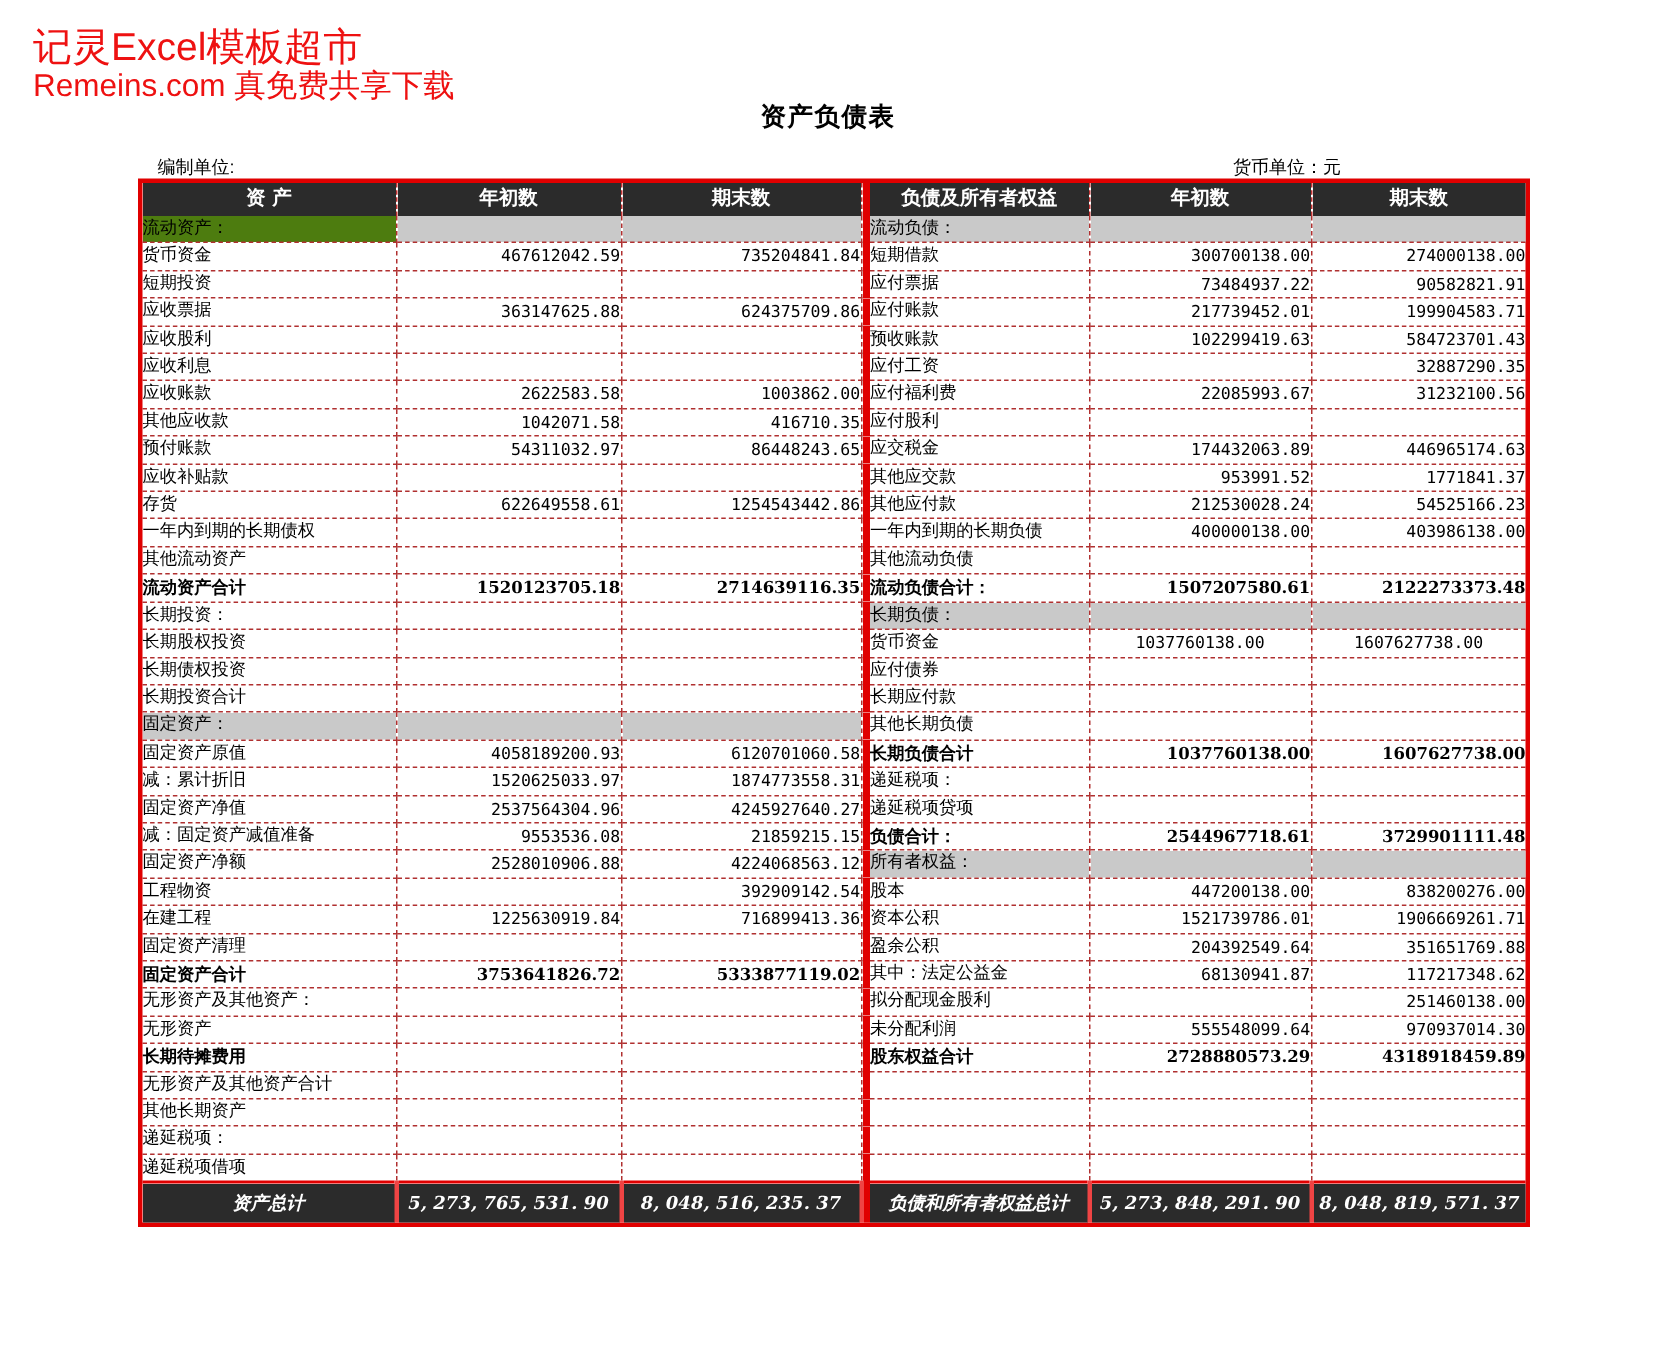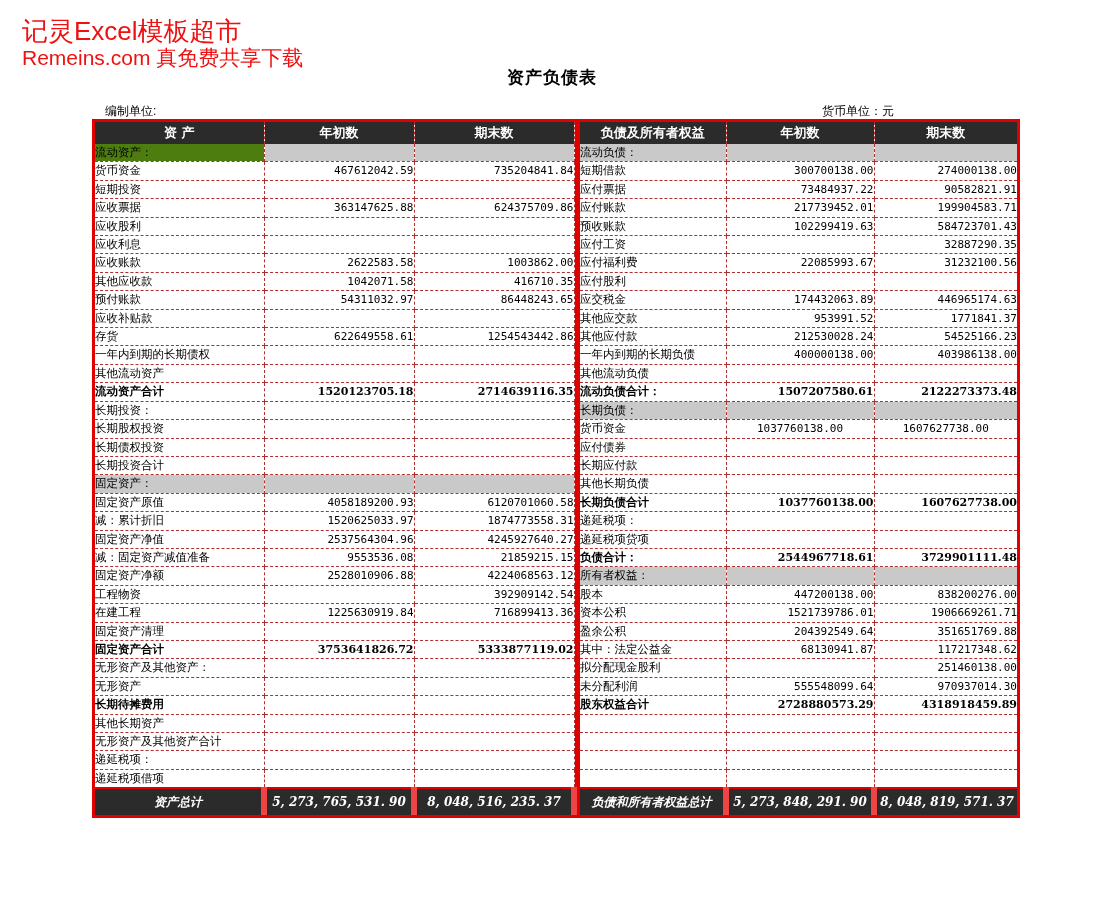--- a/index.html
+++ b/index.html
@@ -153,21 +153,21 @@
   tr.grand td {
     background: #2b2b2b;
     color: #ffffff;
     font-family: "DejaVu Serif", "Liberation Serif", serif;
     font-style: italic;
     font-weight: bold;
     font-size: 12px;
     text-align: center;
     height: 26px;
     line-height: 26px;
-    border-right: 6px solid #ef4444;
+    border-right: 3px solid #ef4444;
     border-top: 2px solid #e00000;
   }
   tr.grand td.gapcell {
     background: #e00000;
     border: none;
   }
   tr.grand td.endcell { border-right: none; }
 
   
   tr.lastbody td { border-bottom: none; }
@@ -481,30 +481,30 @@
           <tr class="">
             <td class="lbl" style="font-weight: bold; font-family: &quot;DejaVu Serif&quot;, &quot;Liberation Serif&quot;, serif;">长期待摊费用</td>
             <td class="num" style="font-weight: bold; font-family: &quot;DejaVu Serif&quot;, &quot;Liberation Serif&quot;, serif;"></td>
             <td class="num" style="font-weight: bold; font-family: &quot;DejaVu Serif&quot;, &quot;Liberation Serif&quot;, serif;"></td>
             <td class="gapcell"></td>
             <td class="lbl" style="font-weight: bold; font-family: &quot;DejaVu Serif&quot;, &quot;Liberation Serif&quot;, serif;">股东权益合计</td>
             <td class="num" style="font-weight: bold; font-family: &quot;DejaVu Serif&quot;, &quot;Liberation Serif&quot;, serif;">2728880573.29</td>
             <td class="num endcell" style="font-weight: bold; font-family: &quot;DejaVu Serif&quot;, &quot;Liberation Serif&quot;, serif;">4318918459.89</td>
           </tr>
           <tr class="">
+            <td class="lbl">无形资产及其他资产合计</td>
+            <td class="num"></td>
+            <td class="num"></td>
+            <td class="gapcell"></td>
+            <td class="lbl"></td>
+            <td class="num"></td>
+            <td class="num endcell"></td>
+          </tr>
+          <tr class="">
             <td class="lbl">其他长期资产</td>
-            <td class="num"></td>
-            <td class="num"></td>
-            <td class="gapcell"></td>
-            <td class="lbl"></td>
-            <td class="num"></td>
-            <td class="num endcell"></td>
-          </tr>
-          <tr class="">
-            <td class="lbl">无形资产及其他资产合计</td>
             <td class="num"></td>
             <td class="num"></td>
             <td class="gapcell"></td>
             <td class="lbl"></td>
             <td class="num"></td>
             <td class="num endcell"></td>
           </tr>
           <tr class="">
             <td class="lbl">递延税项：</td>
             <td class="num"></td>

